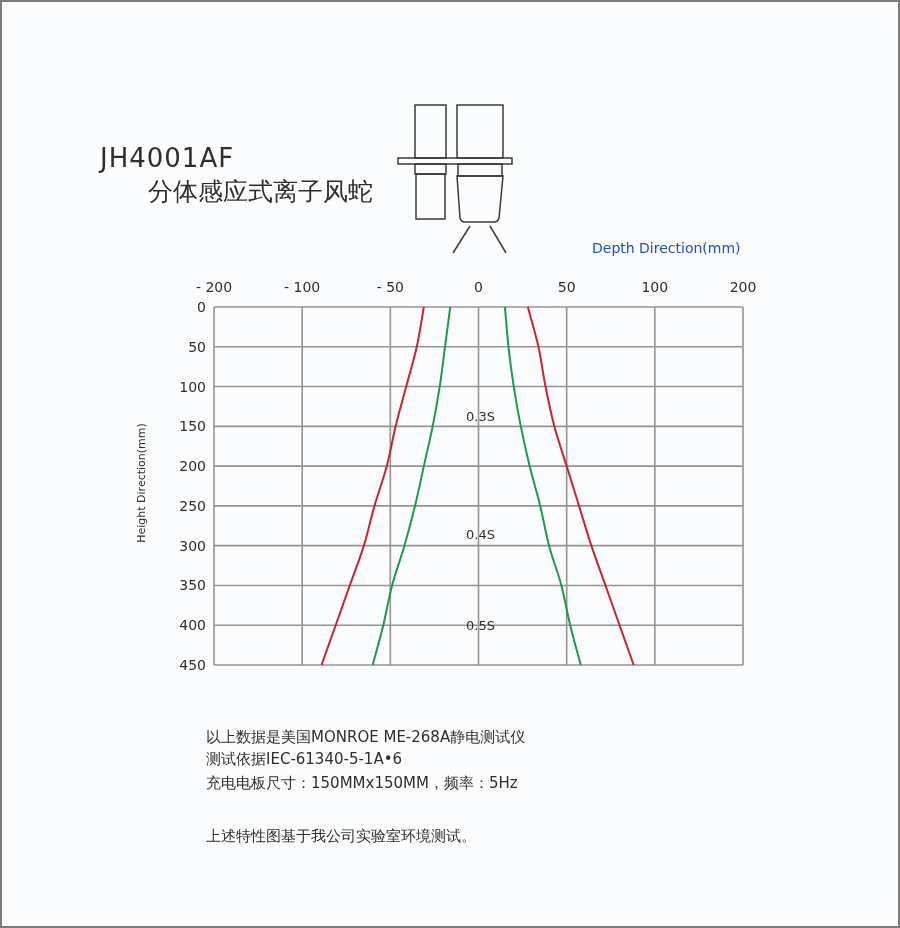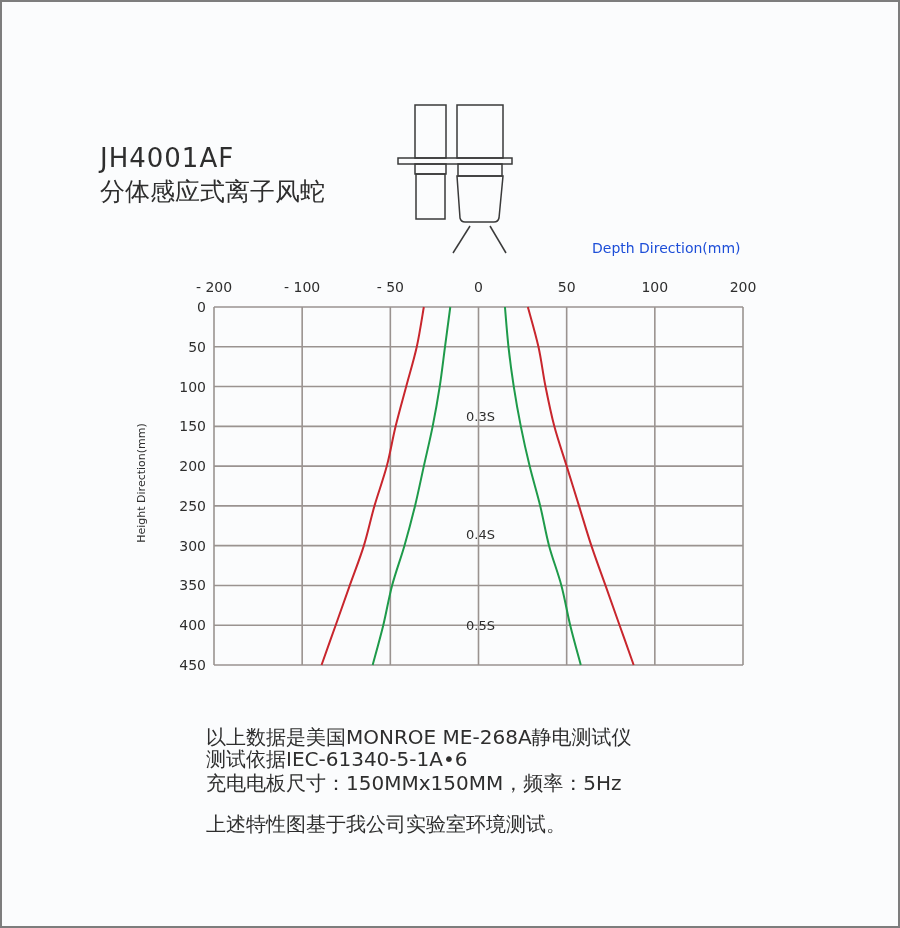--- a/index.html
+++ b/index.html
@@ -8,35 +8,35 @@
     background: #fbfcfd;
     font-family: "DejaVu Sans", "Liberation Sans", sans-serif;
     color: #2b2b2b;
   }
   .frame {
     position: absolute; left: 0; top: 0; width: 896px; height: 924px;
     border: 2px solid #7d7d7d;
   }
   .title-block { position: absolute; left: 100px; top: 142px; }
   .title-model { font-size: 26px; letter-spacing: 1px; line-height: 32px; color: #2e2e2e; }
-  .title-name { font-size: 25px; line-height: 36px; color: #2e2e2e; }
+  .title-name { font-size: 25px; line-height: 36px; color: #2e2e2e; margin-left: 48px; }
   .product-diagram { position: absolute; left: 395px; top: 100px; }
   .xaxis-title { position: absolute; left: 592px; top: 240px; font-size: 14px; color: #1d4ed8; }
   .yaxis-title {
     position: absolute; left: 141px; top: 483px; font-size: 11px; color: #2e2e2e;
     transform: translate(-50%, -50%) rotate(-90deg); white-space: nowrap;
   }
   .chart-svg { position: absolute; left: 0; top: 0; }
-  .notes { position: absolute; left: 206px; top: 726px; font-size: 20px; color: #2e2e2e; }
+  .notes { position: absolute; left: 206px; top: 726px; font-size: 15px; color: #2e2e2e; }
   .notes div { white-space: nowrap; }
   .n1 { line-height: 22px; }
   .n2 { line-height: 22px; }
   .n3 { line-height: 26px; }
   .n4 { line-height: 26px; }
-  .n5 { margin-top: 16px; line-height: 24px; }
+  .n5 { margin-top: 28px; line-height: 24px; }
 </style>
 </head>
 <body>
 
 <div class="frame"></div>
 
 <div class="title-block">
   <div class="title-model">JH4001AF</div>
   <div class="title-name">分体感应式离子风蛇</div>
 </div>

